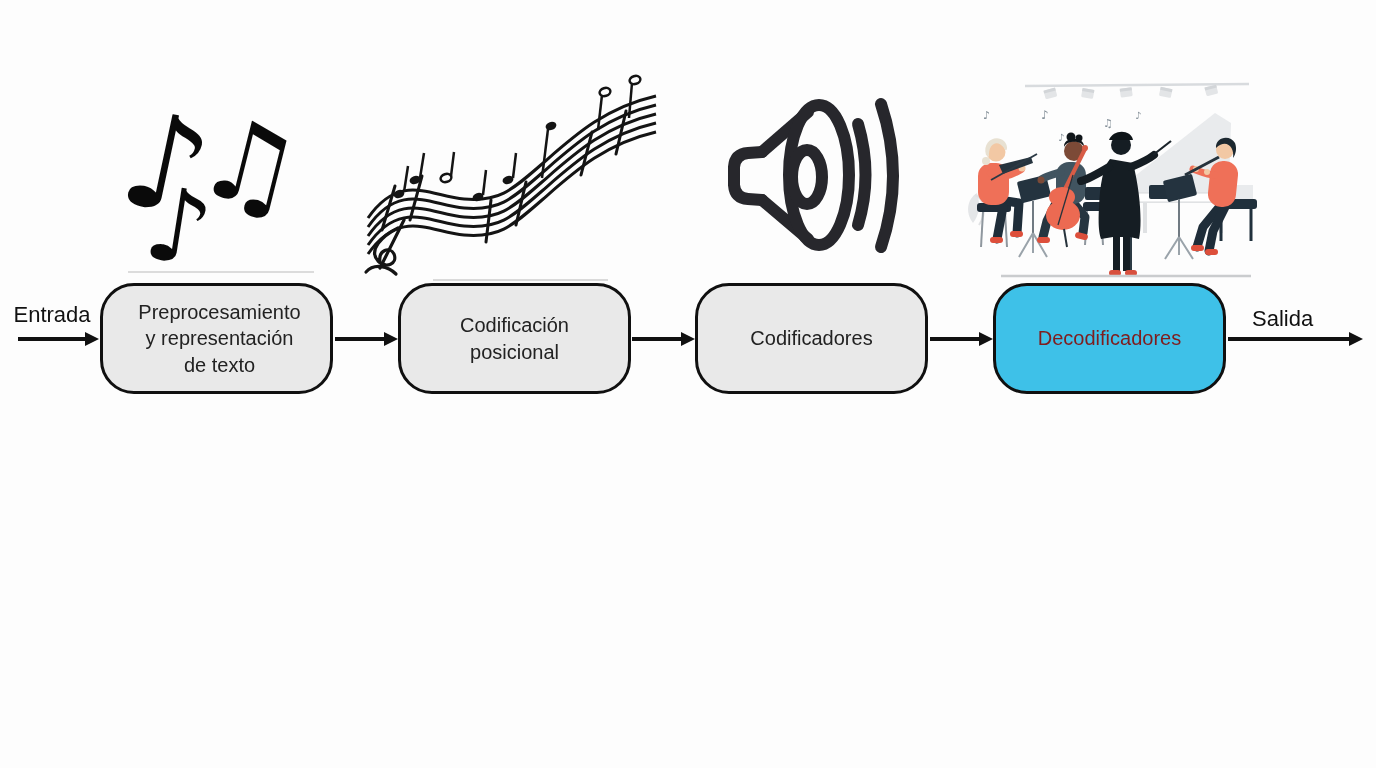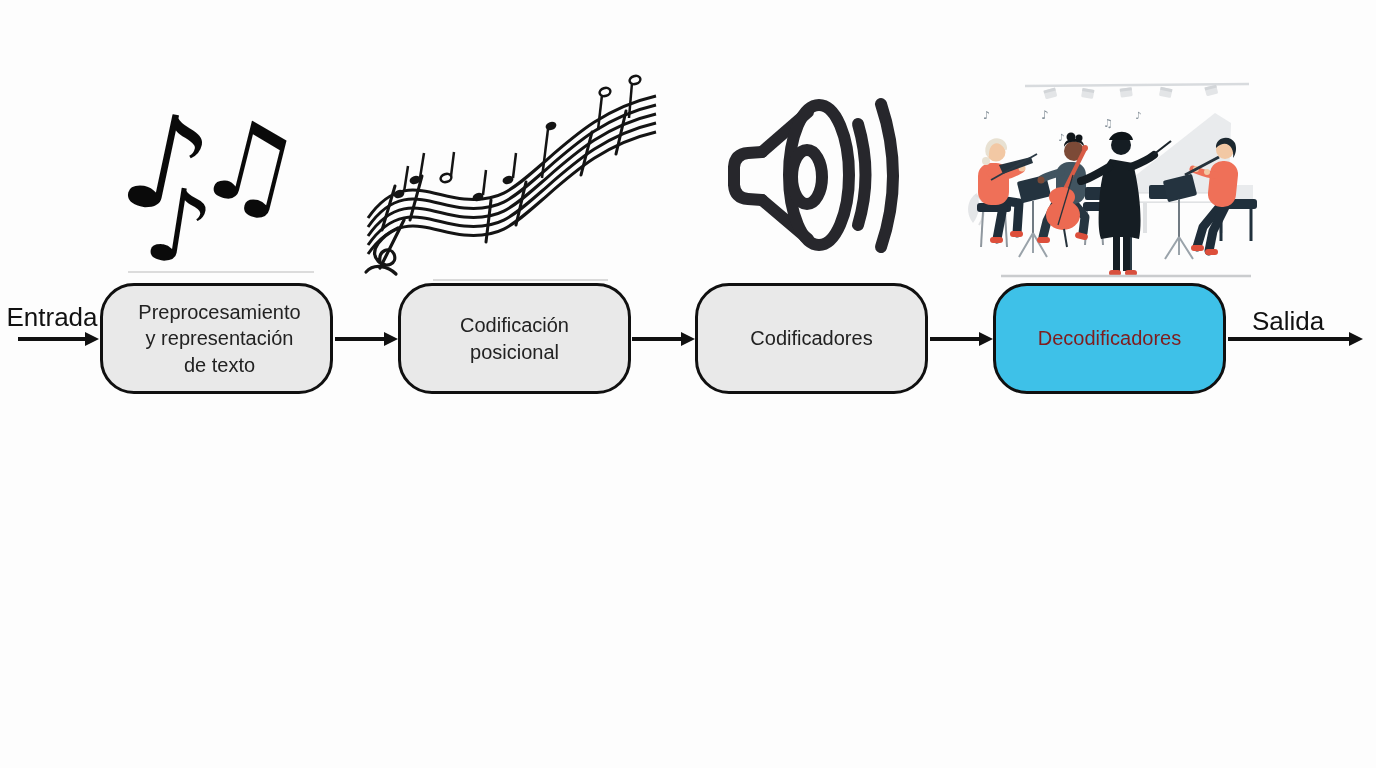--- a/index.html
+++ b/index.html
@@ -24,21 +24,21 @@
   .arrow::after{
     content:"";position:absolute;right:-13px;top:-5px;width:0;height:0;
     border-left:14px solid #111111;border-top:7px solid transparent;border-bottom:7px solid transparent;
   }
   #arrow-input{left:18px;width:68px;}
   #arrow-1-2{left:335px;width:50px;}
   #arrow-2-3{left:632px;width:50px;}
   #arrow-3-4{left:930px;width:50px;}
   #arrow-output{left:1228px;width:122px;}
   
-  .flow-label{position:absolute;font-size:26px;color:#111111;}
+  .flow-label{position:absolute;font-size:22px;color:#111111;}
   #label-entrada{left:6px;top:302px;width:92px;text-align:center;}
   #label-salida{left:1252px;top:306px;width:86px;}
   
   .illus{position:absolute;}
   #illus-notes{left:118px;top:58px;width:190px;height:215px;}
   #illus-staff{left:358px;top:58px;width:307px;height:225px;}
   #illus-speaker{left:712px;top:82px;width:205px;height:185px;}
   #illus-orchestra{left:963px;top:75px;width:295px;height:205px;}
   .note-glyph{
     position:absolute;font-family:"DejaVu Sans",sans-serif;color:#0a0a0a;line-height:1;

